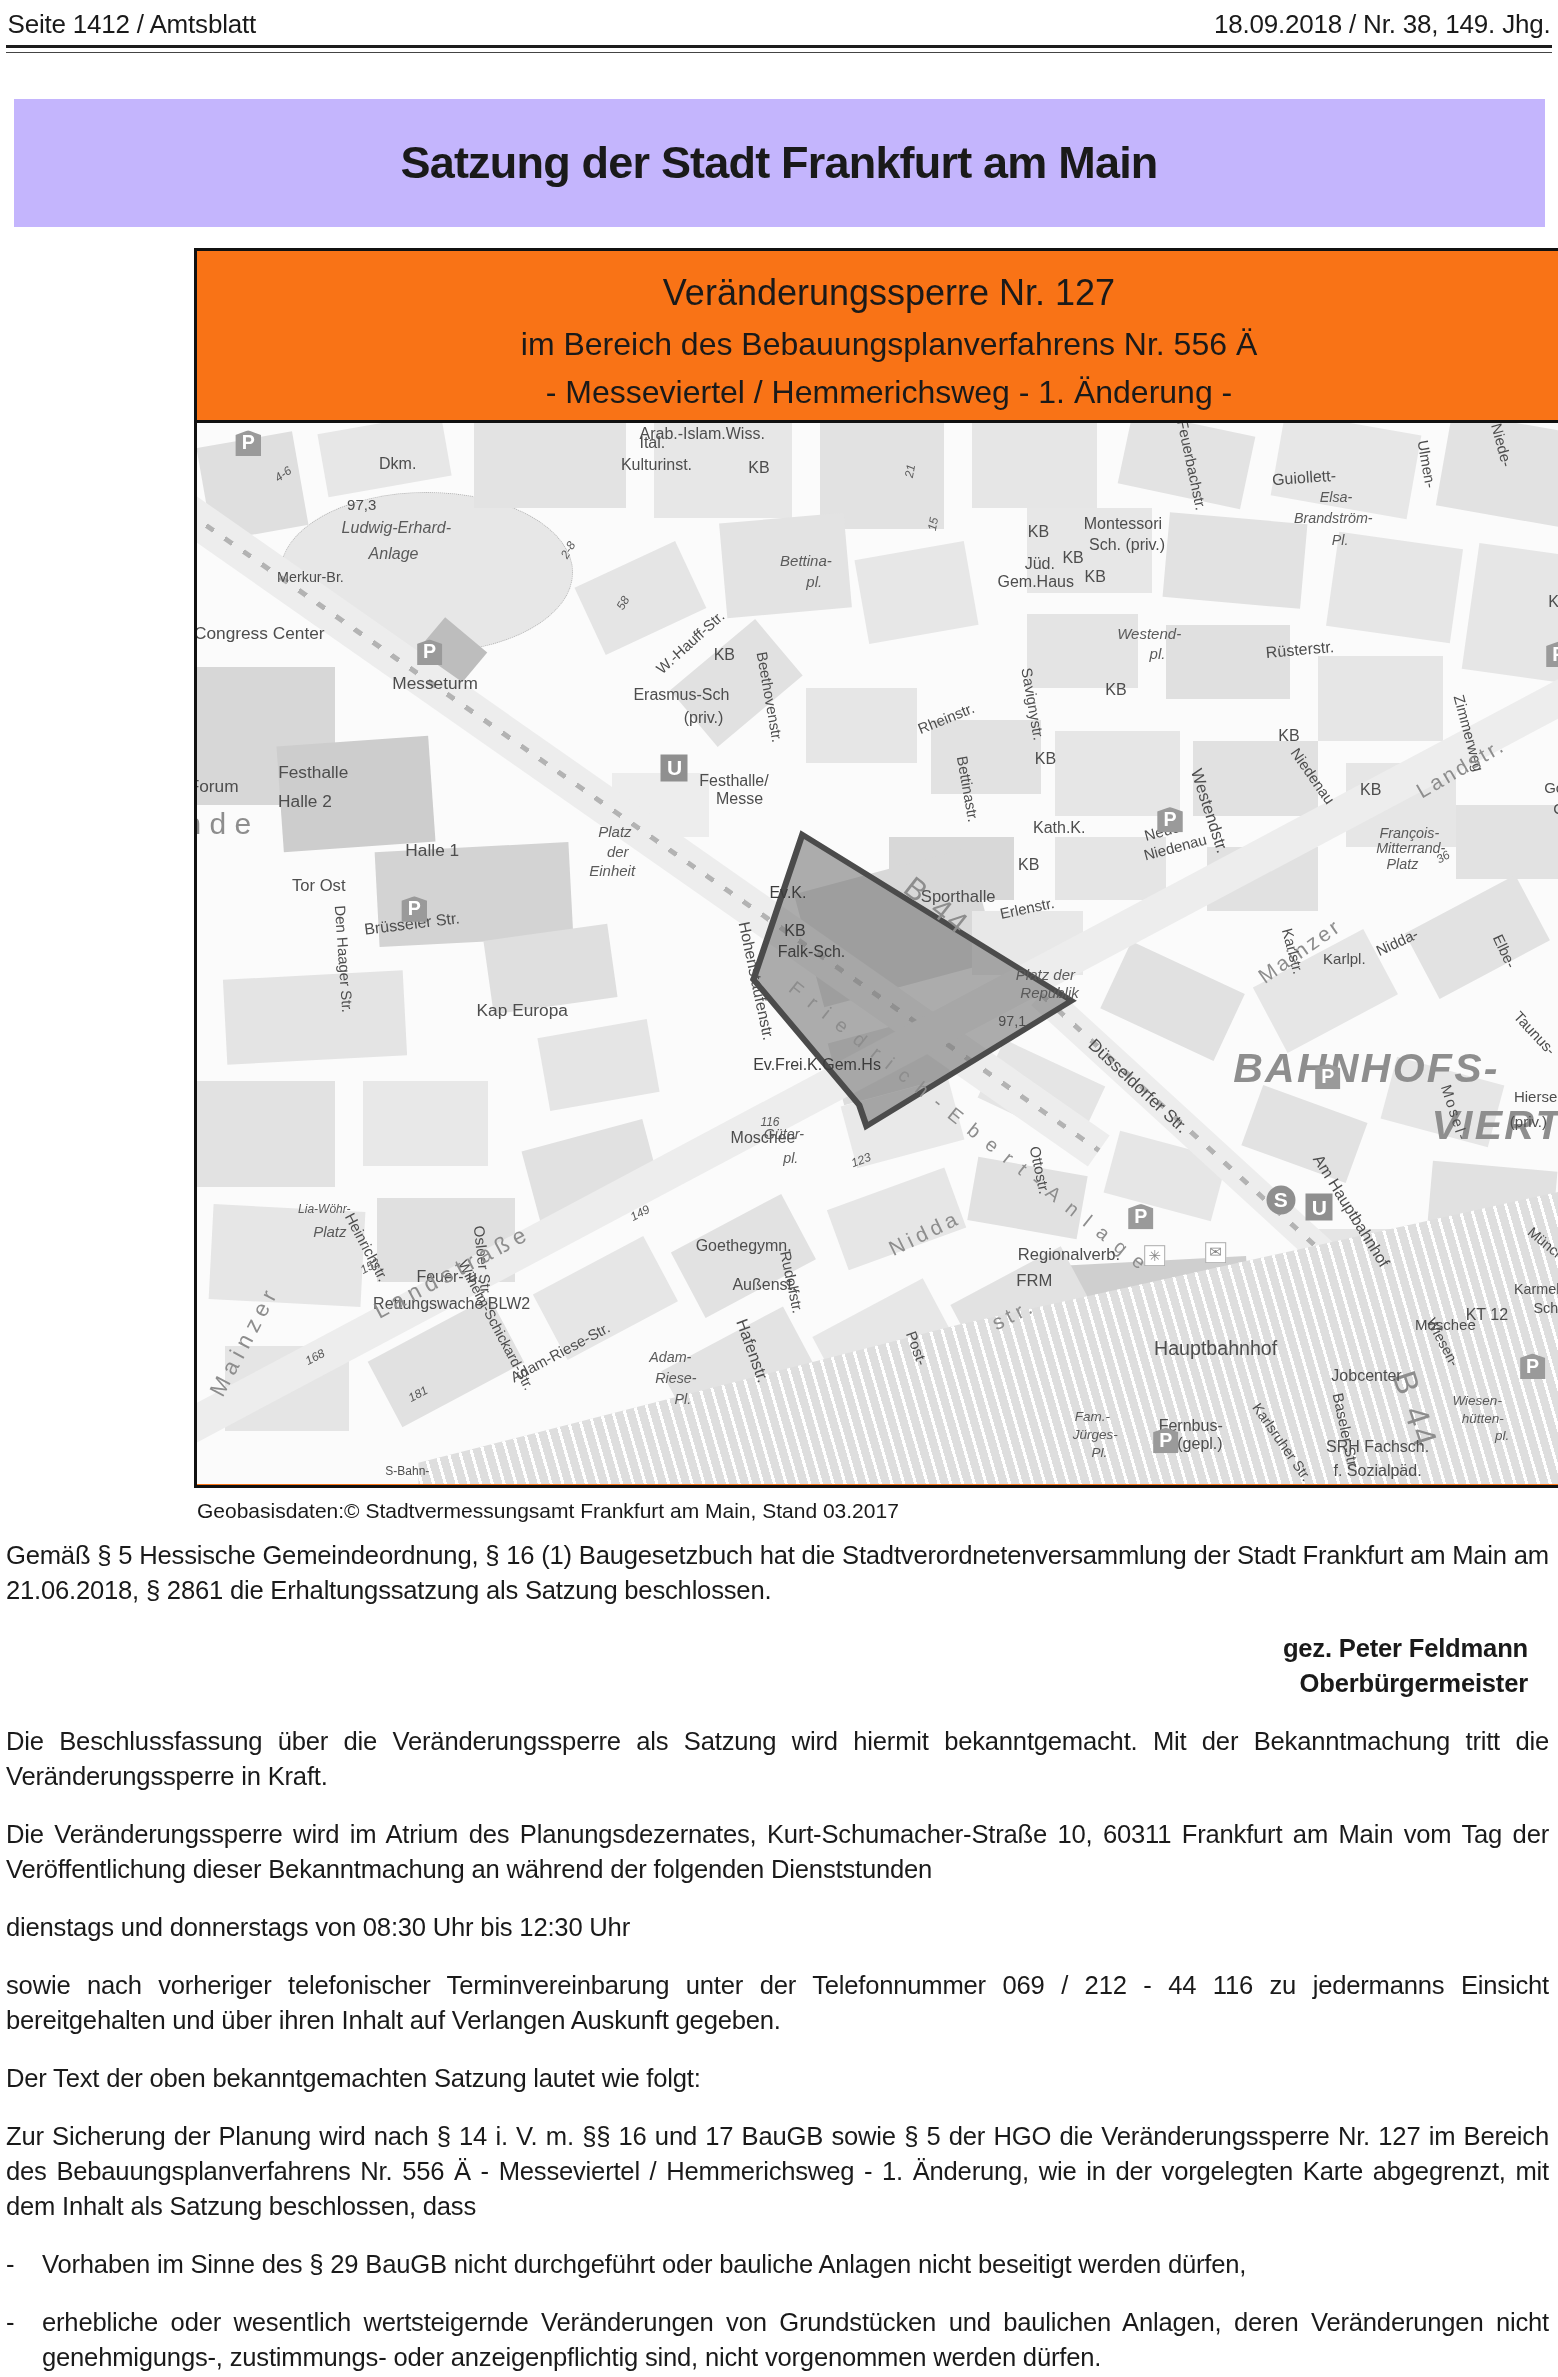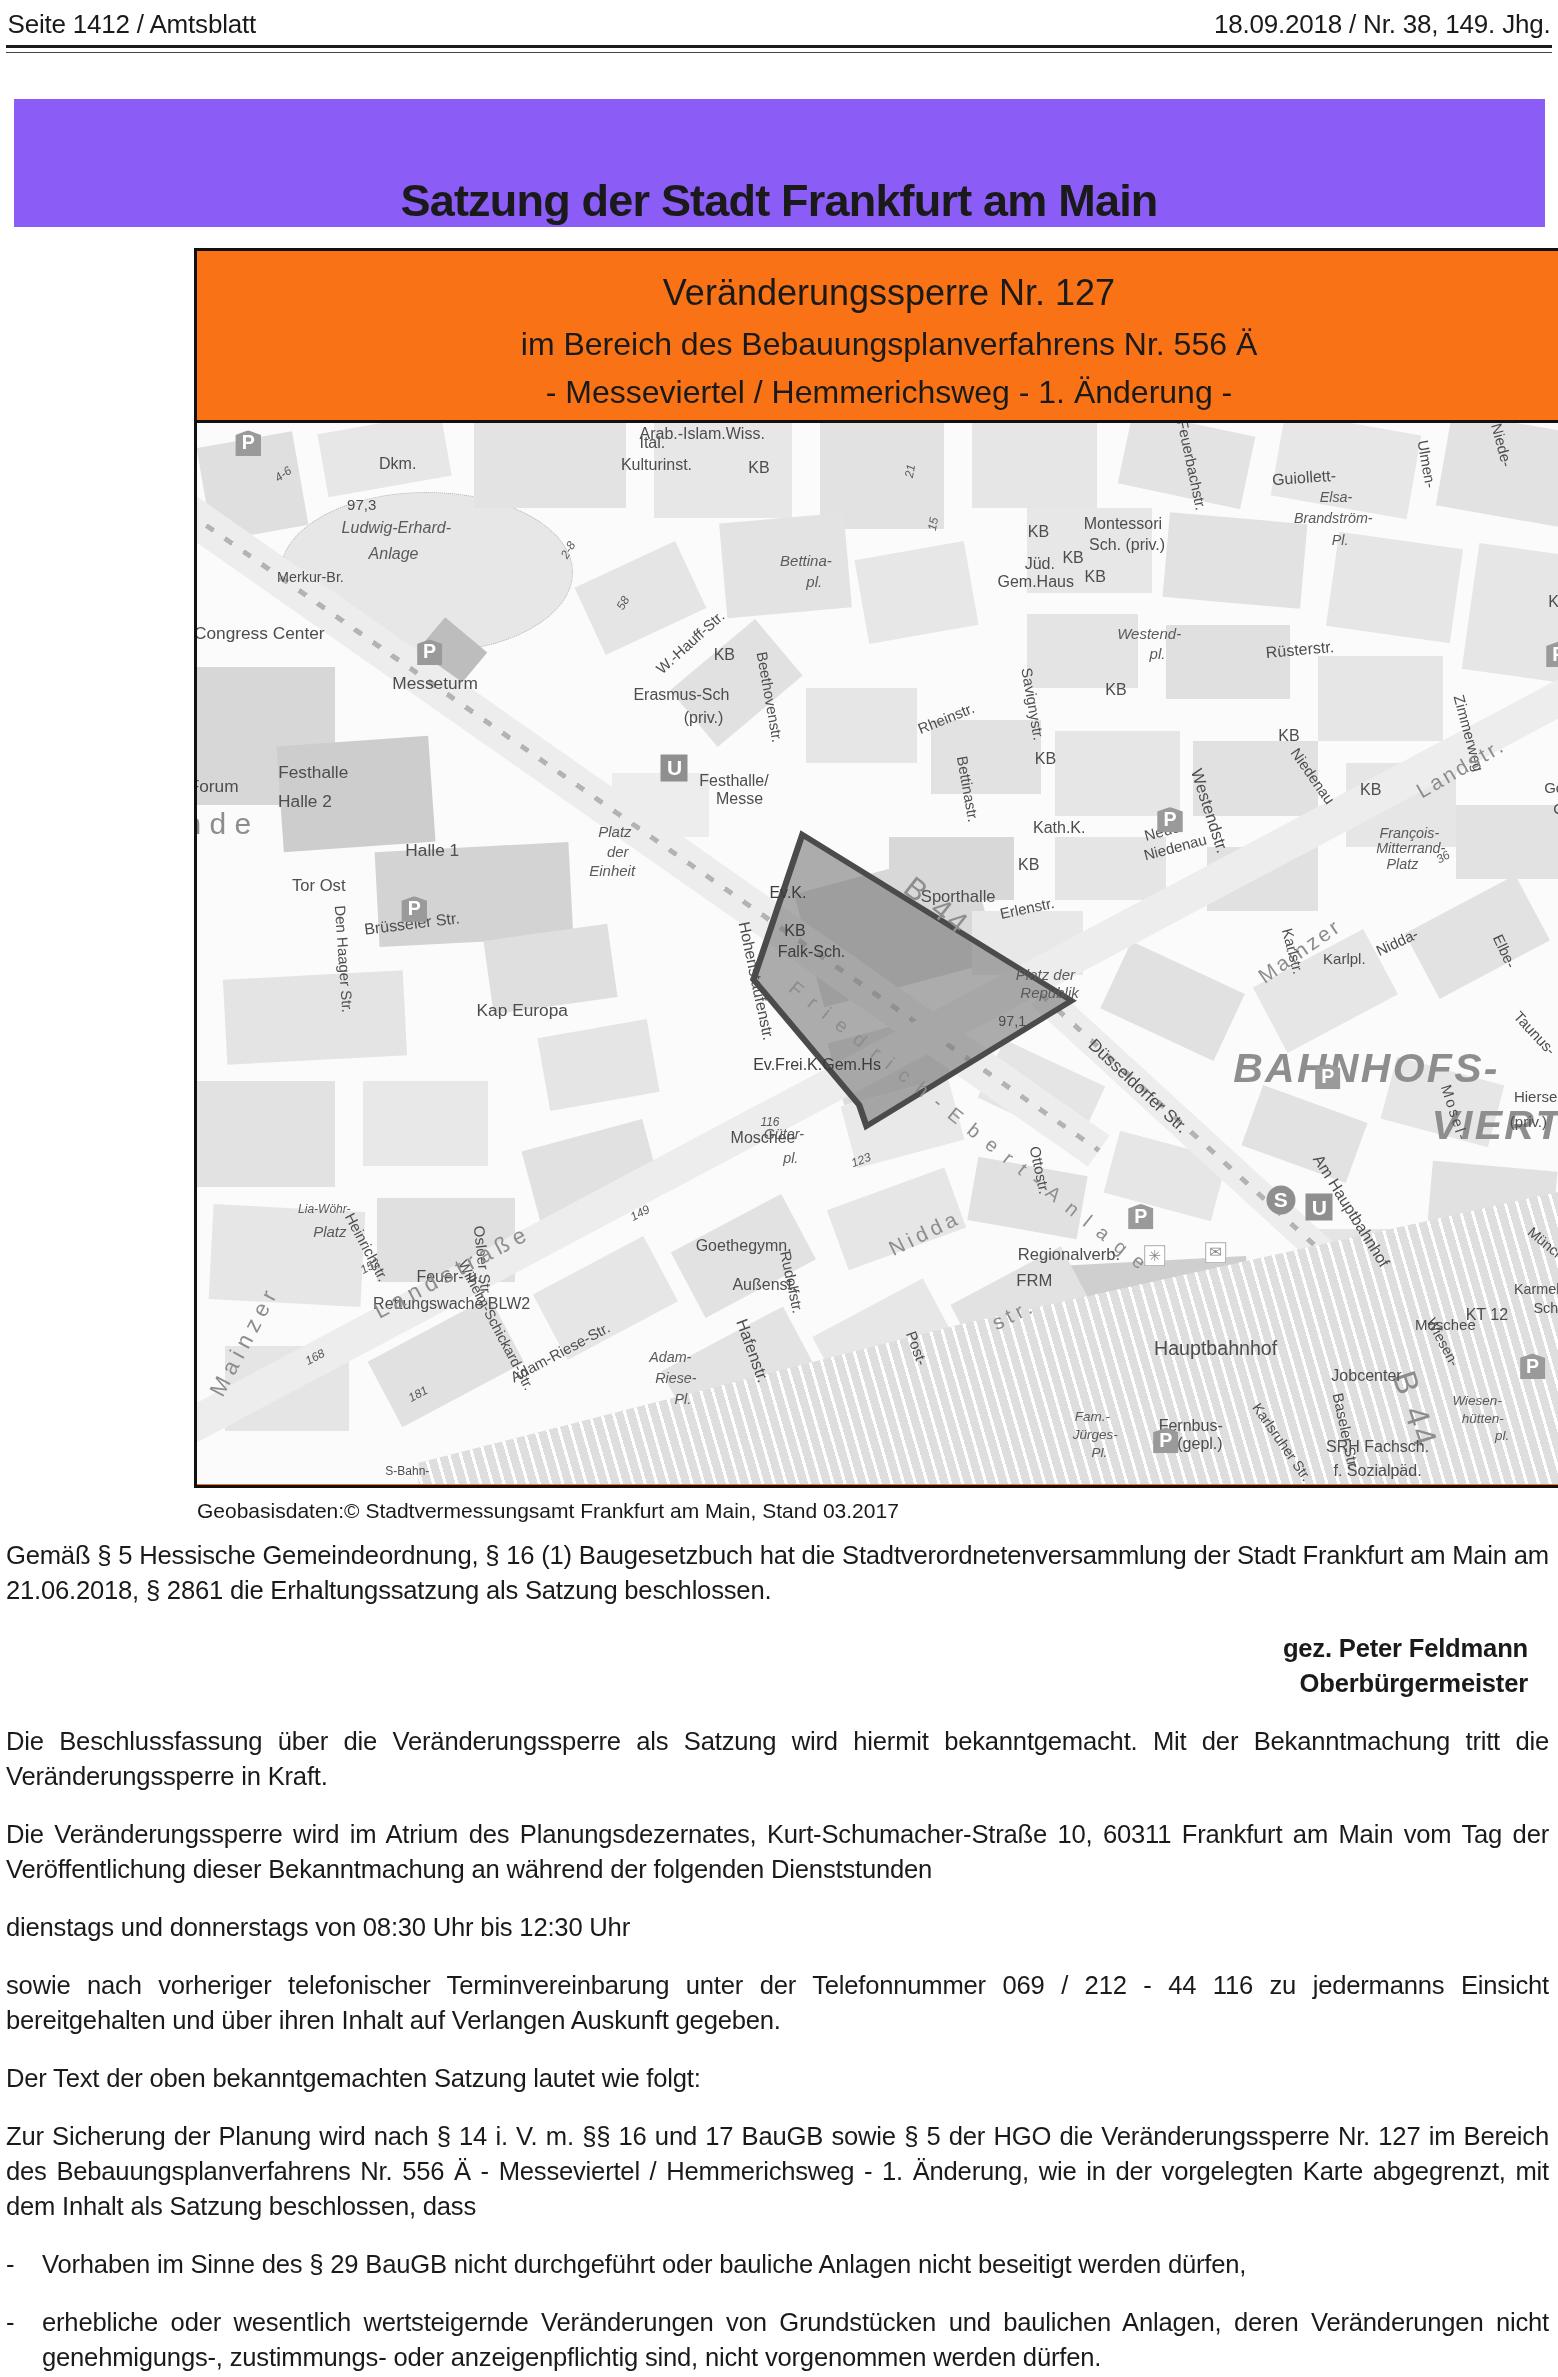--- a/index.html
+++ b/index.html
@@ -61,21 +61,21 @@
 
 <div class="page">
 
   <div class="hdr">
     <span class="hl">Seite 1412 / Amtsblatt</span>
     <span class="hr">18.09.2018 / Nr. 38, 149. Jhg.</span>
   </div>
   <div class="rule"></div>
   <div class="rule2"></div>
 
-  <div class="banner" id="banner" style="background: #8b5cf6; align-items: flex-end;">
+  <div class="banner" id="banner" style="background: #c4b5fd;">
     <h1>Satzung der Stadt Frankfurt am Main</h1>
   </div>
 
   <div class="figure">
     <div class="fig-title">
       <div class="ft1">Veränderungssperre Nr. 127</div>
       <div class="ft2">im Bereich des Bebauungsplanverfahrens Nr. 556 Ä</div>
       <div class="ft2">- Messeviertel / Hemmerichsweg - 1. Änderung -</div>
     </div>
     <div class="map" id="map">

